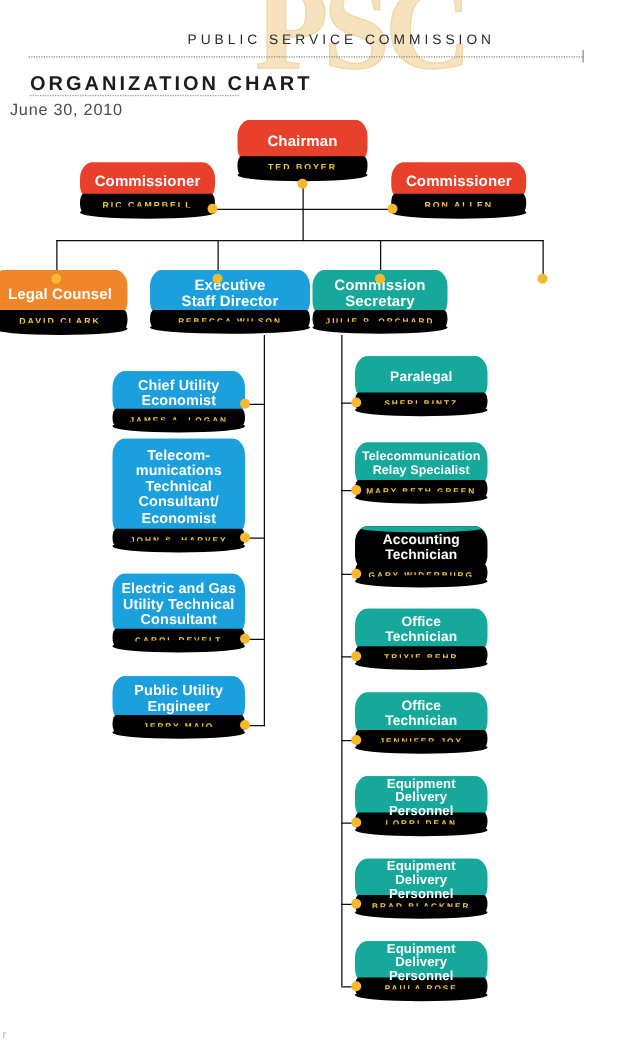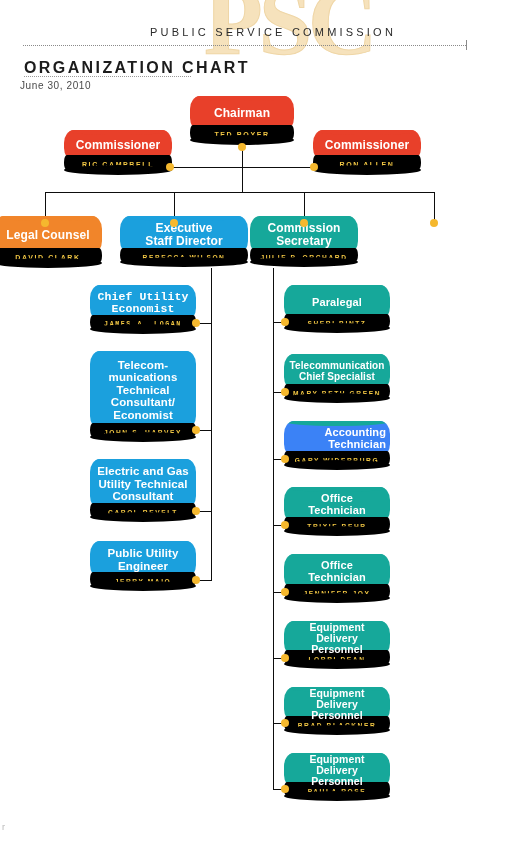--- a/index.html
+++ b/index.html
@@ -58,22 +58,22 @@
     z-index:2;
   }
   .sub-rule{
     position:absolute;
     left:24px;top:76px;width:167px;height:0;
     border-top:1px dotted #9a9a9a;
     z-index:2;
   }
   .sub-date{
     position:absolute;
-    left:20px;top:80px;
-    font-size:10px;
+    left:8px;top:80px;
+    font-size:13px;
     letter-spacing:0.6px;
     color:#4a4a4a;
     z-index:2;
   }
 
   
   .line{position:absolute;background:#0d0d0d;z-index:1;}
   .line.h{height:1px;}
   .line.v{width:1px;}
 
@@ -240,21 +240,21 @@
       <div class="cap-top" style="background:#16a89a;"></div>
       <div class="title t2">Commission</div>
       <div class="title t2">Secretary</div>
     </div>
     <div class="name n2"><div class="cap-bot"></div>JULIE P. ORCHARD</div>
   </div>
   <div class="dot" style="left:300px;top:219px;"></div>
 
   <div class="dot" style="left:430px;top:219px;"></div>
 
-  <div class="node" style="left:90px;top:285px;width:106px;font-family:Liberation Mono, monospace;">
+  <div class="node" style="left:90px;top:297px;width:106px;">
     <div class="body" style="background:#1ba0dd;height:36px;flex-direction:column;">
       <div class="cap-top" style="background:#1ba0dd;"></div>
       <div class="title t1">Chief Utility</div>
       <div class="title t1">Economist</div>
     </div>
     <div class="name n2"><div class="cap-bot"></div>JAMES A. LOGAN</div>
   </div>
   <div class="dot" style="left:192px;top:319px;"></div>
 
   <div class="node" style="left:90px;top:351px;width:106px;">
@@ -297,28 +297,28 @@
       <div class="title t3">Paralegal</div>
     </div>
     <div class="name n2"><div class="cap-bot"></div>SHERI BINTZ</div>
   </div>
   <div class="dot" style="left:281px;top:318px;"></div>
 
   <div class="node" style="left:284px;top:354px;width:106px;">
     <div class="body" style="background:#16a89a;height:36px;flex-direction:column;">
       <div class="cap-top" style="background:#16a89a;"></div>
       <div class="title" style="font-size:10px;font-weight:700;">Telecommunication</div>
-      <div class="title" style="font-size:10px;font-weight:700;">Chief Specialist</div>
+      <div class="title" style="font-size:10px;font-weight:700;">Relay Specialist</div>
     </div>
     <div class="name n2"><div class="cap-bot"></div>MARY BETH GREEN</div>
   </div>
   <div class="dot" style="left:281px;top:388px;"></div>
 
   <div class="node" style="left:284px;top:421px;width:106px;">
-    <div class="body" style="background:#3b82f6;height:36px;flex-direction:column;align-items:flex-end;">
+    <div class="body" style="background:#000000;height:36px;flex-direction:column;">
       <div class="cap-top" style="background:#16a89a;"></div>
       <div class="title t3">Accounting</div>
       <div class="title t3">Technician</div>
     </div>
     <div class="name n2"><div class="cap-bot"></div>GARY WIDERBURG</div>
   </div>
   <div class="dot" style="left:281px;top:455px;"></div>
 
   <div class="node" style="left:284px;top:487px;width:106px;">
     <div class="body" style="background:#16a89a;height:36px;flex-direction:column;">

